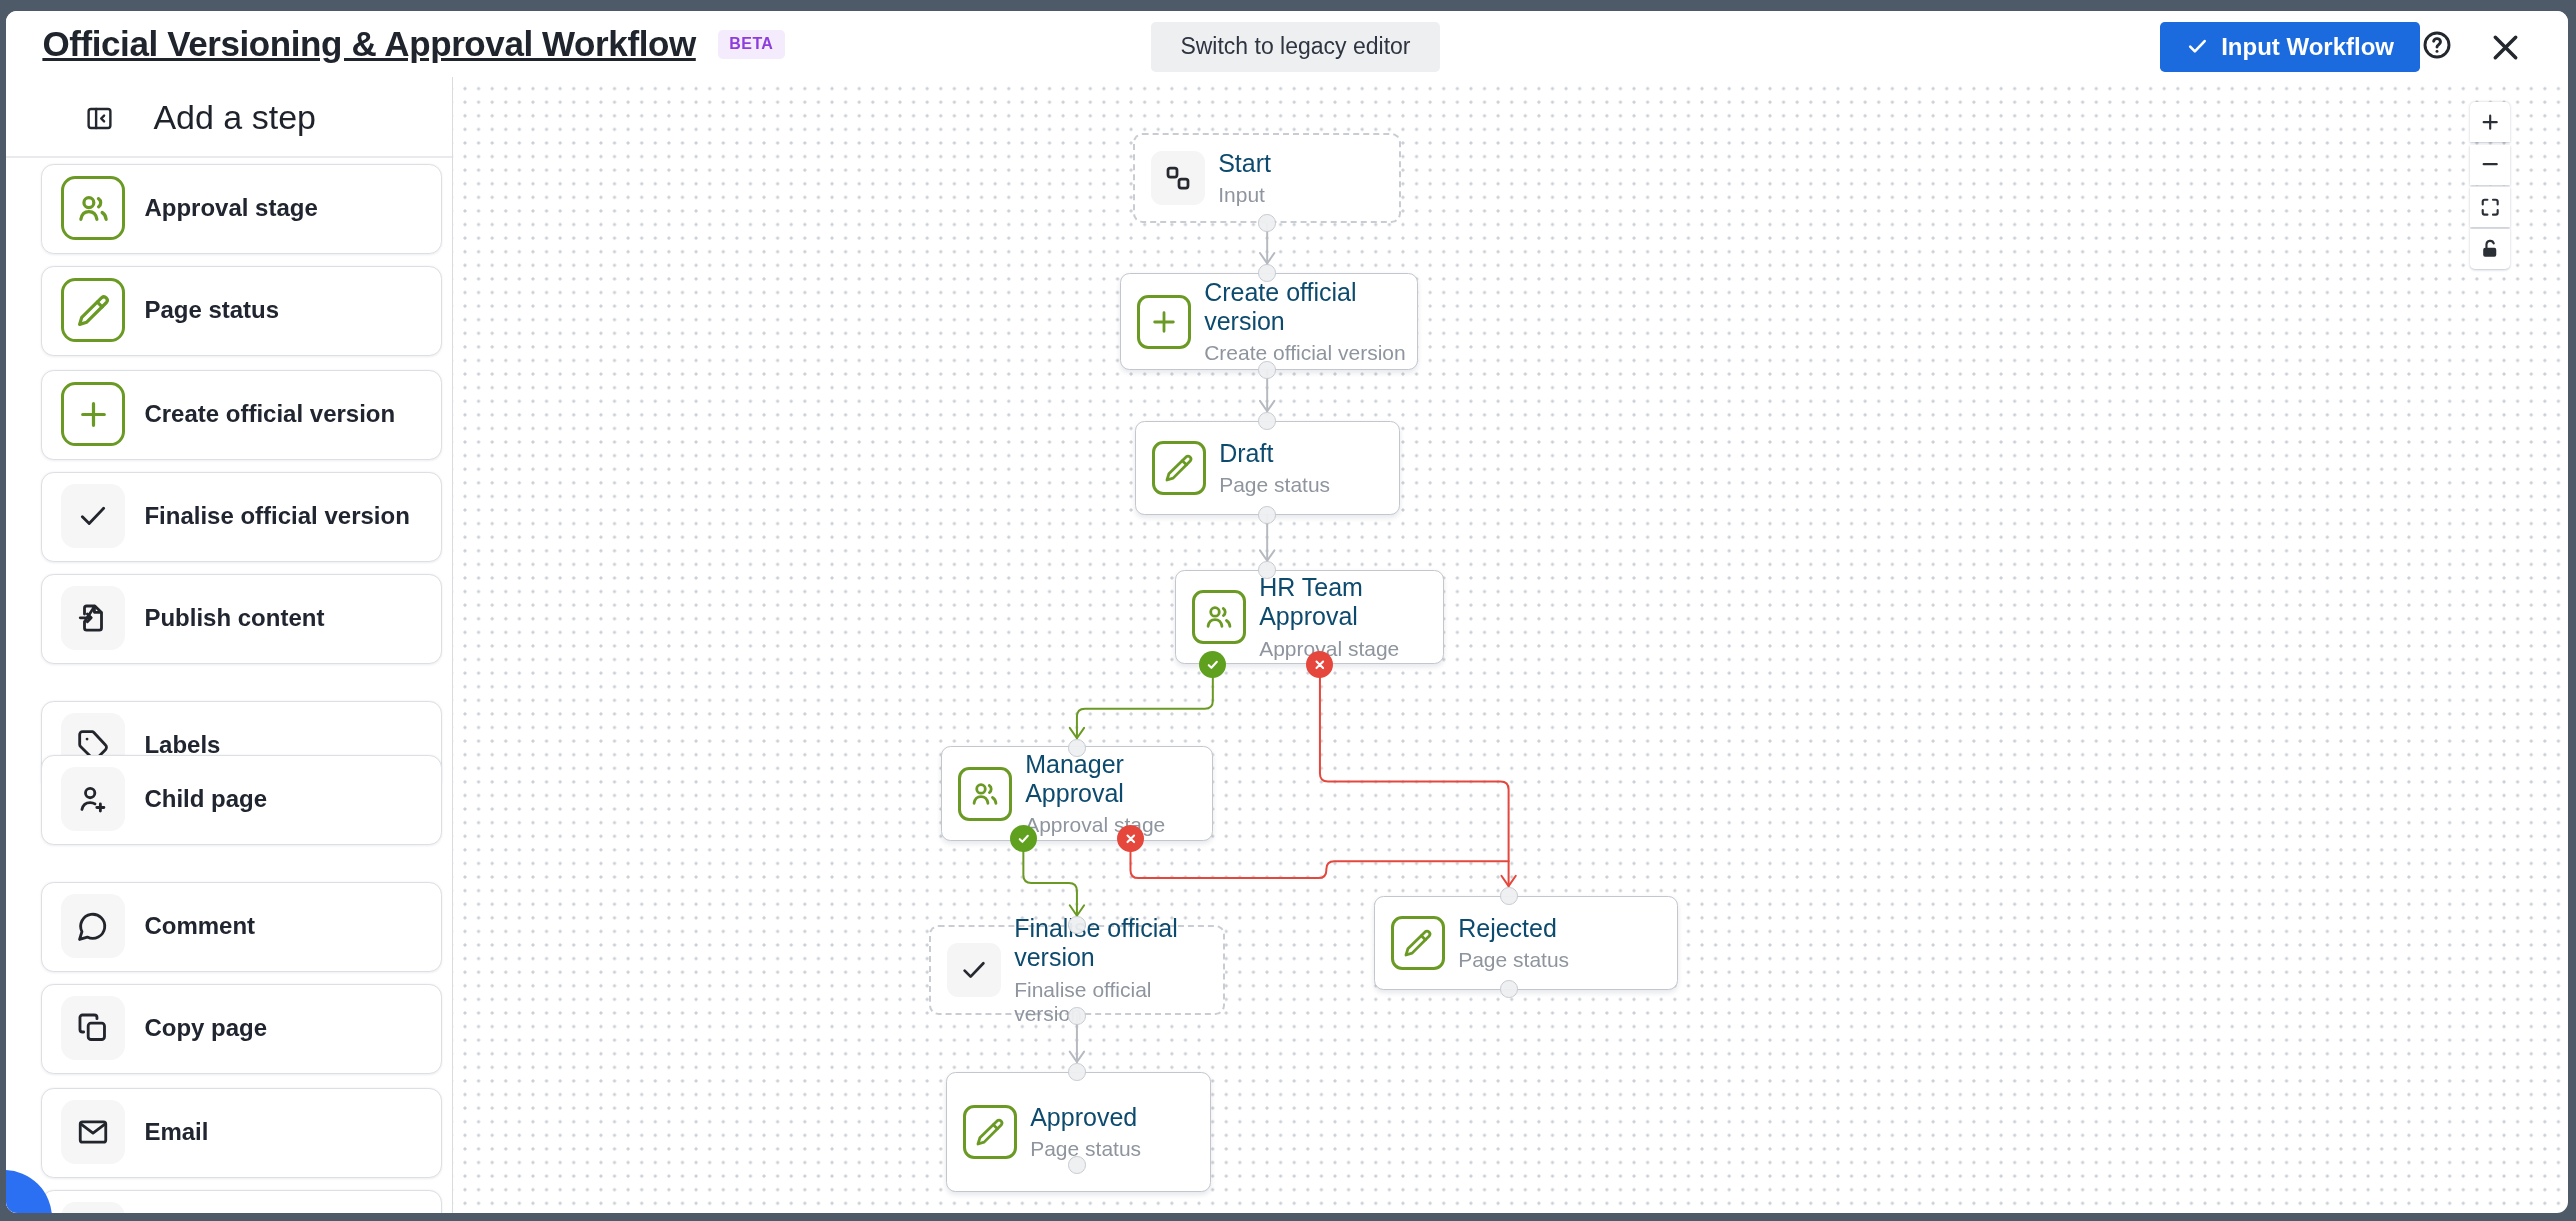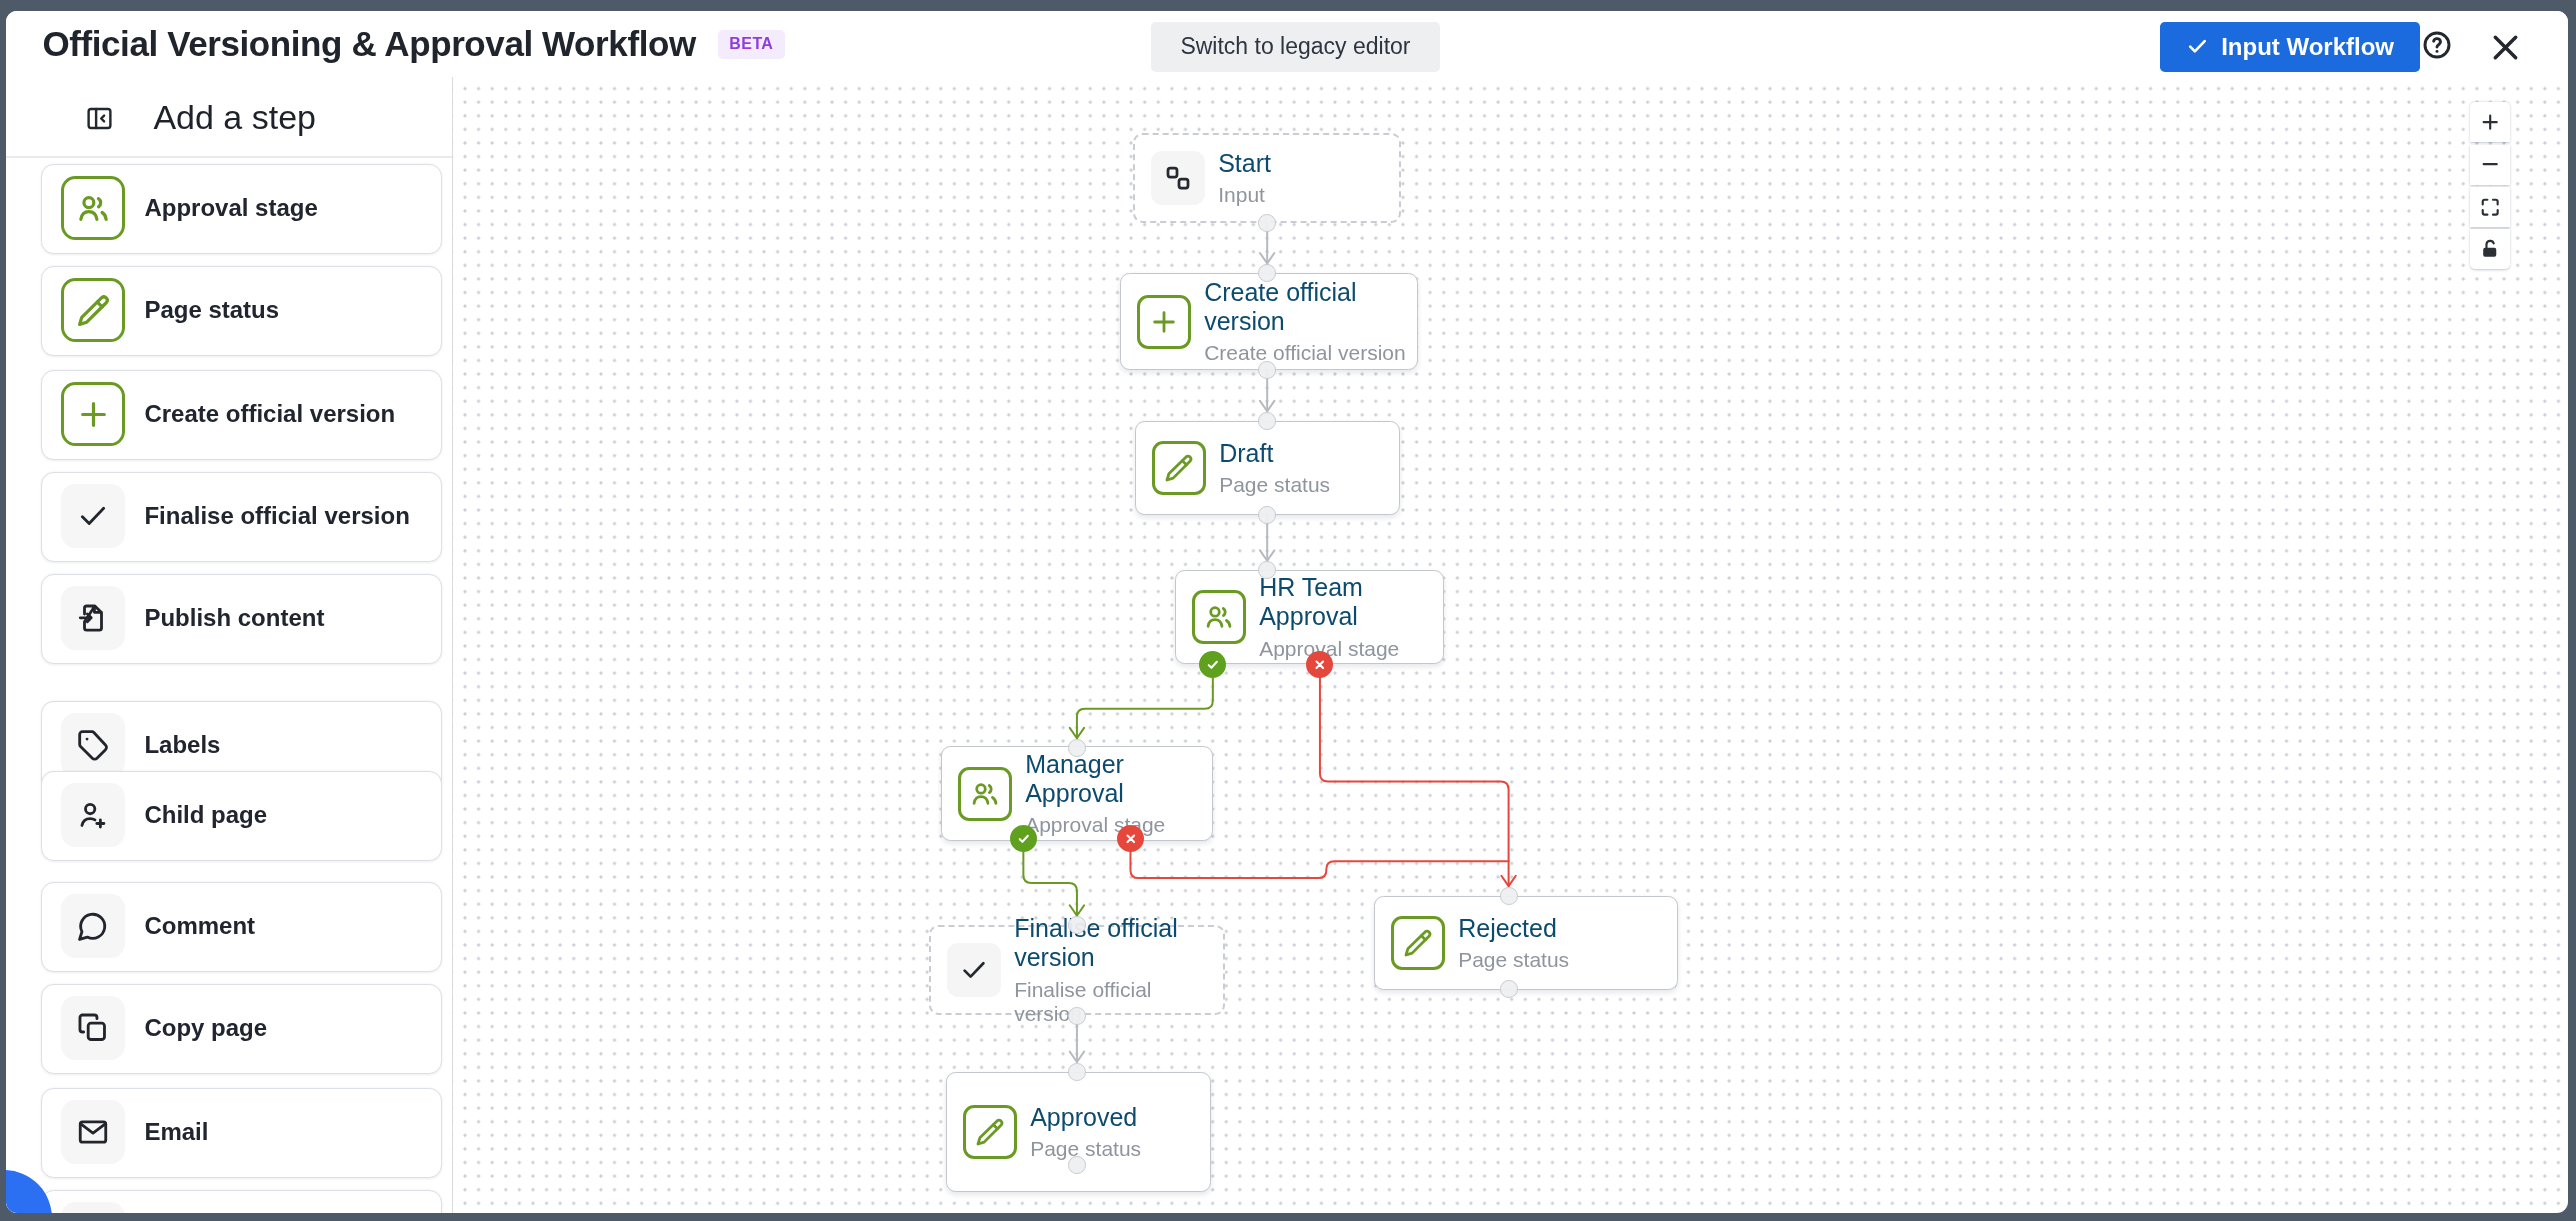--- a/index.html
+++ b/index.html
@@ -3,21 +3,21 @@
 <meta charset="utf-8">
 <style>
   html,body{margin:0;padding:0;}
   body{background:#4E5A68;font-family:"Liberation Sans",sans-serif;-webkit-font-smoothing:antialiased;}
   .page{position:relative;width:2576px;height:1222px;background:#4E5A68;overflow:hidden;}
   .modal{position:absolute;left:6.4px;top:11.2px;width:2562px;height:1202px;background:#ffffff;border-radius:11.2px;overflow:hidden;}
 
   
   .app-header{position:absolute;left:0;top:0;width:100%;height:66px;background:#fff;z-index:30;}
   .title-row{position:absolute;left:36px;top:0;height:66px;display:flex;align-items:center;gap:22.4px;}
-  .app-title{font-size:35px;font-weight:600;color:#20252d;letter-spacing:-0.4px;white-space:nowrap;}
+  .app-title{font-size:35px;font-weight:600;color:#20252d;letter-spacing:-0.4px;white-space:nowrap;text-decoration:underline;}
   .beta{background:#F4EBFD;color:#8C3DDB;font-size:16px;font-weight:700;padding:5.6px 11.2px;border-radius:4.8px;letter-spacing:0.4px;}
   .switch-btn{position:absolute;left:1145px;top:10.4px;height:50px;padding:0 29px;background:#EDEFF1;border:none;border-radius:4.8px;
     font-size:23px;color:#2e3440;display:flex;align-items:center;font-family:inherit;cursor:pointer;}
   .save-btn{position:absolute;left:2154px;top:10.4px;height:50px;padding:0 25.6px;background:#1B6BDF;border:none;border-radius:4.8px;
     font-size:24px;font-weight:600;color:#fff;display:flex;align-items:center;gap:12.8px;font-family:inherit;cursor:pointer;}
   .icon-btn{position:absolute;background:none;border:none;padding:0;cursor:pointer;color:#23272e;display:flex;align-items:center;justify-content:center;}
   .help-btn{left:2415px;top:17.6px;width:32px;height:32px;}
   .close-btn{left:2482px;top:19px;width:35px;height:35px;}
 
   .icon{display:inline-flex;align-items:center;justify-content:center;line-height:0;}
@@ -185,21 +185,21 @@
             <div class="tile gray">
               <span class="icon">
                 <svg viewBox="0 0 24 24">
                   <path d="M11.6 2.6H4.6A2 2 0 0 0 2.6 4.6v7a2 2 0 0 0 .6 1.4l8.3 8.3a2.3 2.3 0 0 0 3.3 0l6-6a2.3 2.3 0 0 0 0-3.3L12.6 3.2a2 2 0 0 0-1-.6z"></path>
                   <circle cx="7.8" cy="7.8" r="1" fill="currentColor" stroke="none"></circle>
                 </svg>
               </span>
             </div>
             <div class="step-label">Labels</div>
           </div>
-          <div class="step-card" style="top: 694px; padding-left: 26px;">
+          <div class="step-card" style="top: 678px; padding-left: 26px;">
             <div class="tile gray">
               <span class="icon">
                 <svg viewBox="0 0 24 24">
                   <circle cx="10" cy="7.8" r="3.3"></circle>
                   <path d="M4.2 19.4c.6-3.1 2.8-4.9 5.8-4.9 1.3 0 2.5.35 3.4 1"></path>
                   <path d="M17.2 15.5v5M14.7 18h5"></path>
                 </svg>
               </span>
             </div>
             <div class="step-label">Child page</div>

